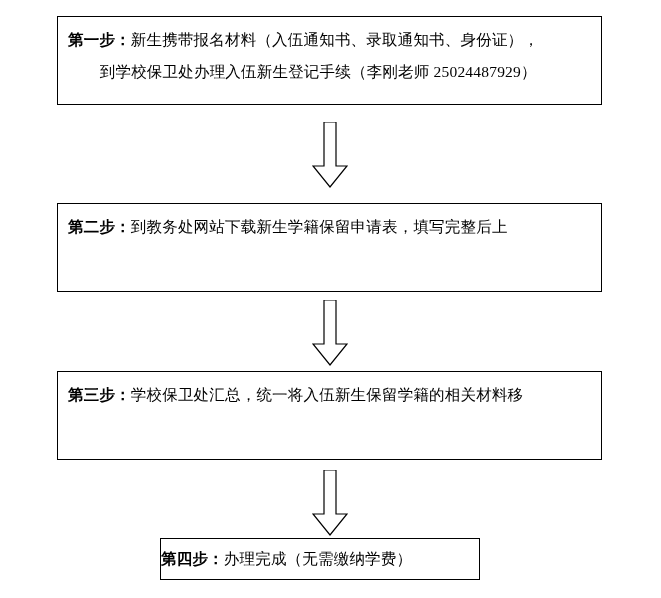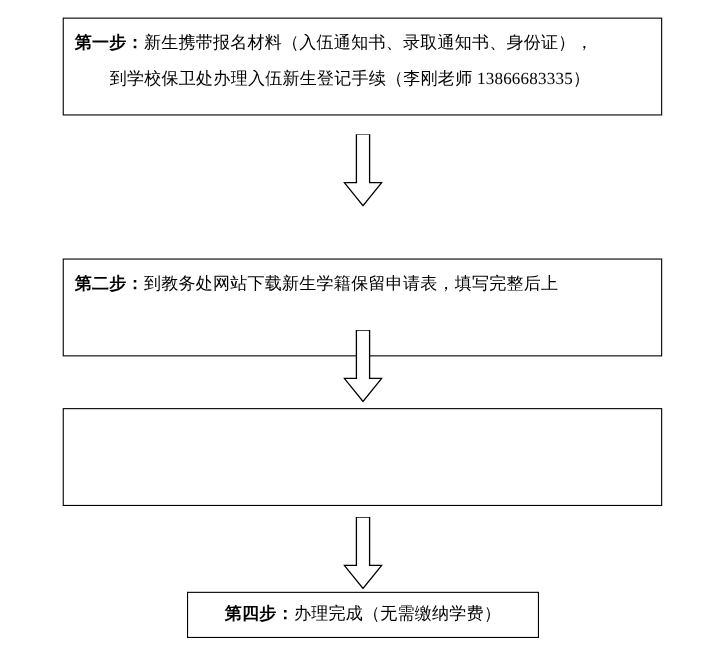--- a/index.html
+++ b/index.html
@@ -52,36 +52,34 @@
     left: 57px;
     top: 16px;
     width: 545px;
     height: 89px;
   }
   #box-2 {
     left: 57px;
     top: 203px;
     width: 545px;
     height: 89px;
-    margin-top: 32px;
   }
   #box-3 {
     left: 57px;
     top: 371px;
     width: 545px;
     height: 89px;
   }
   #box-4 {
-    left: 170px;
+    left: 160px;
     top: 538px;
     width: 320px;
     height: 42px;
     display: flex;
     align-items: center;
-    justify-content: center;
     padding: 0;
   }
   #box-4 .step-text {
     text-align: center;
     white-space: nowrap;
   }
   
   .arrow {
     position: absolute;
     width: 36px;
@@ -91,36 +89,37 @@
   #arrow-2 { left: 312px; top: 300px; }
   #arrow-3 { left: 312px; top: 470px; }
 </style>
 </head>
 <body>
 
 <div class="flow">
 
   <div class="step-box" id="box-1">
     <span class="step-text"><span class="label">第一步：</span><span class="body">新生携带报名材料（入伍通知书、录取通知书、身份证），</span></span>
-    <span class="step-text line2">到学校保卫处办理入伍新生登记手续（李刚老师 13866683335）</span>
+    <span class="step-text line2">到学校保卫处办理入伍新生登记手续（李刚老师 25024487929）</span>
   </div>
 
   <svg class="arrow" id="arrow-1" viewBox="0 0 36 66">
     <polygon points="12,0 24,0 24,44 35,44 18,65 1,44 12,44" fill="#ffffff" stroke="#000000" stroke-width="1.2"></polygon>
   </svg>
 
   <div class="step-box" id="box-2">
     <span class="step-text"><span class="label">第二步：</span><span class="body">到教务处网站下载新生学籍保留申请表，填写完整后上</span></span>
   </div>
 
   <svg class="arrow" id="arrow-2" viewBox="0 0 36 66">
     <polygon points="12,0 24,0 24,44 35,44 18,65 1,44 12,44" fill="#ffffff" stroke="#000000" stroke-width="1.2"></polygon>
   </svg>
 
   <div class="step-box" id="box-3">
+    <span class="step-text"><span class="label">第三步：</span><span class="body">学校保卫处汇总，统一将入伍新生保留学籍的相关材料移</span></span>
   </div>
 
   <svg class="arrow" id="arrow-3" viewBox="0 0 36 66">
     <polygon points="12,0 24,0 24,44 35,44 18,65 1,44 12,44" fill="#ffffff" stroke="#000000" stroke-width="1.2"></polygon>
   </svg>
 
   <div class="step-box" id="box-4">
     <span class="step-text"><span class="label">第四步：</span><span class="body">办理完成（无需缴纳学费）</span></span>
   </div>
 

